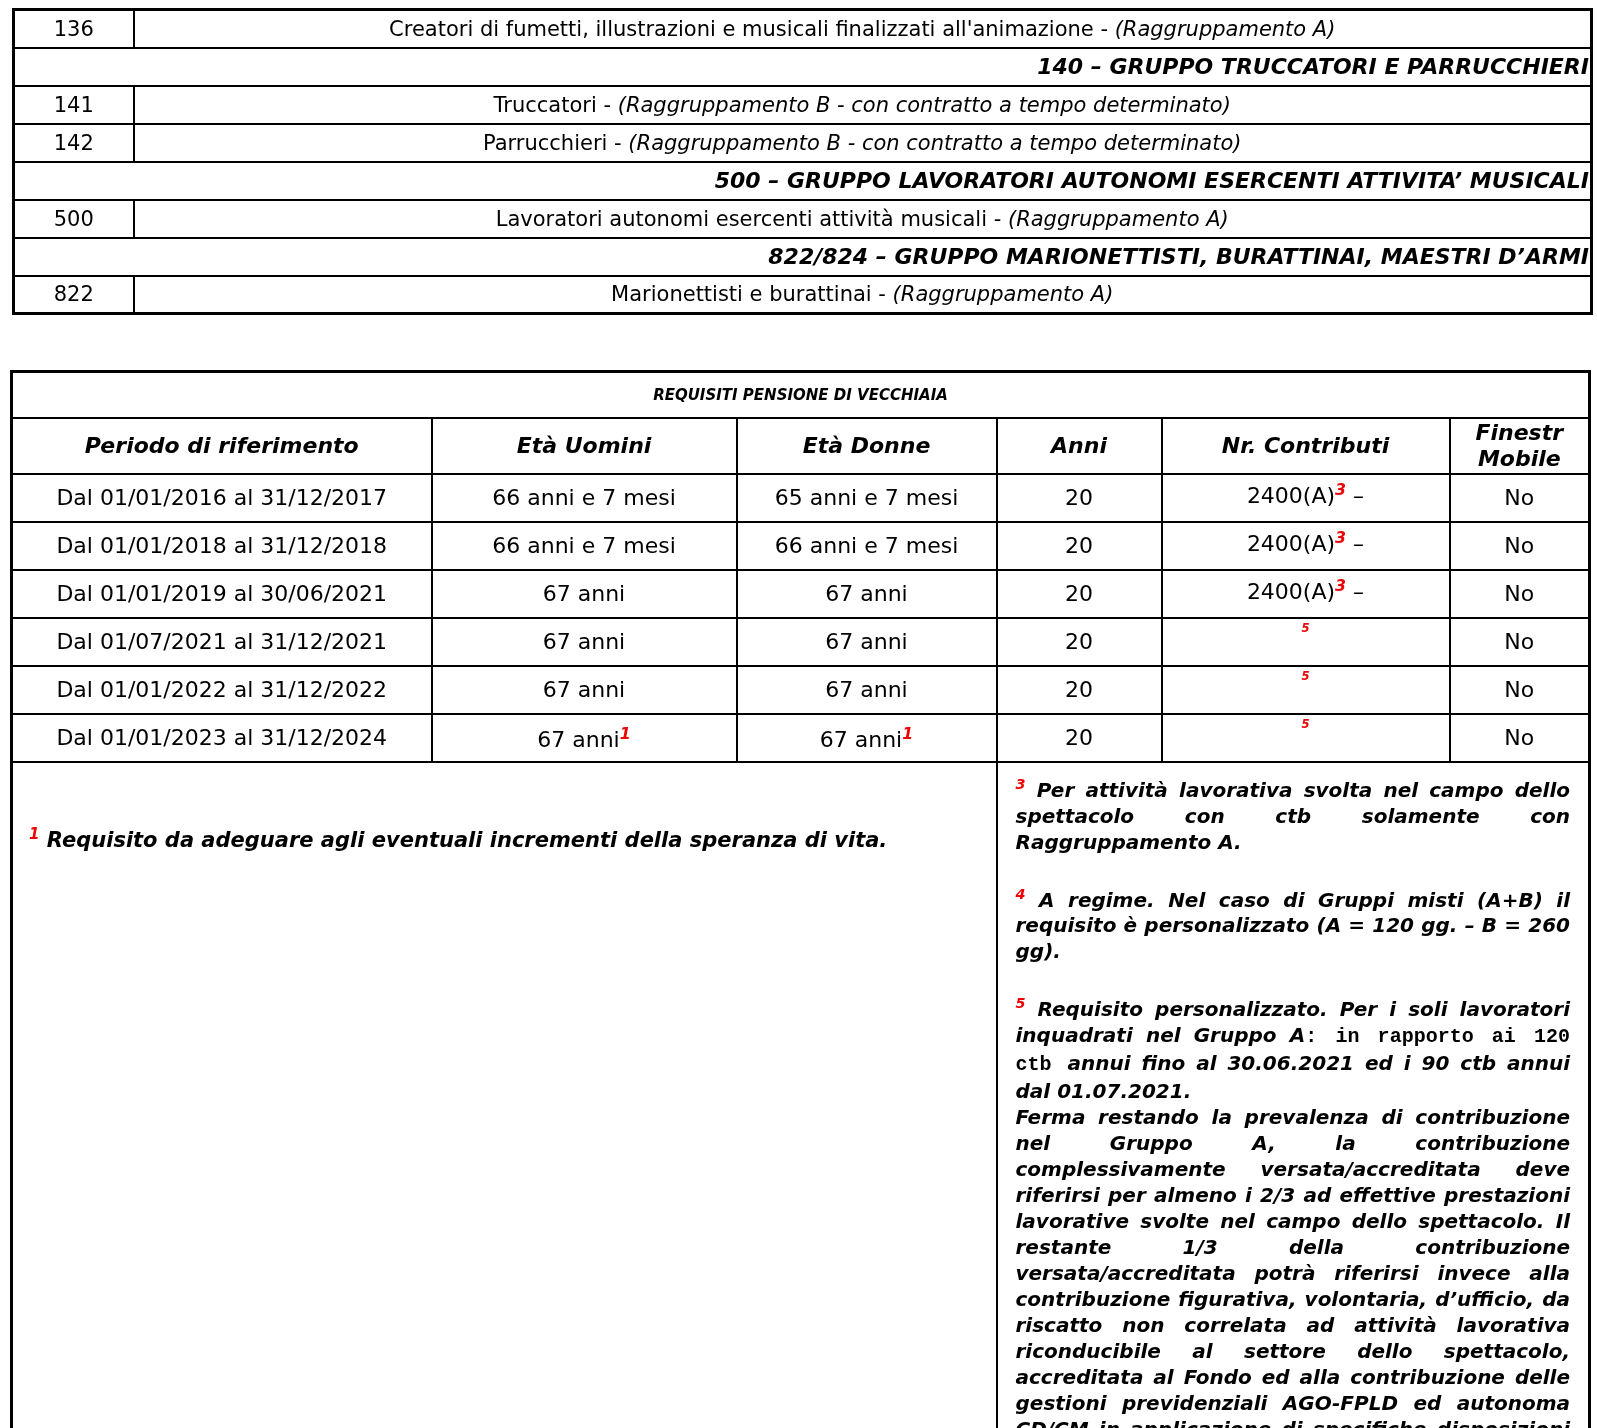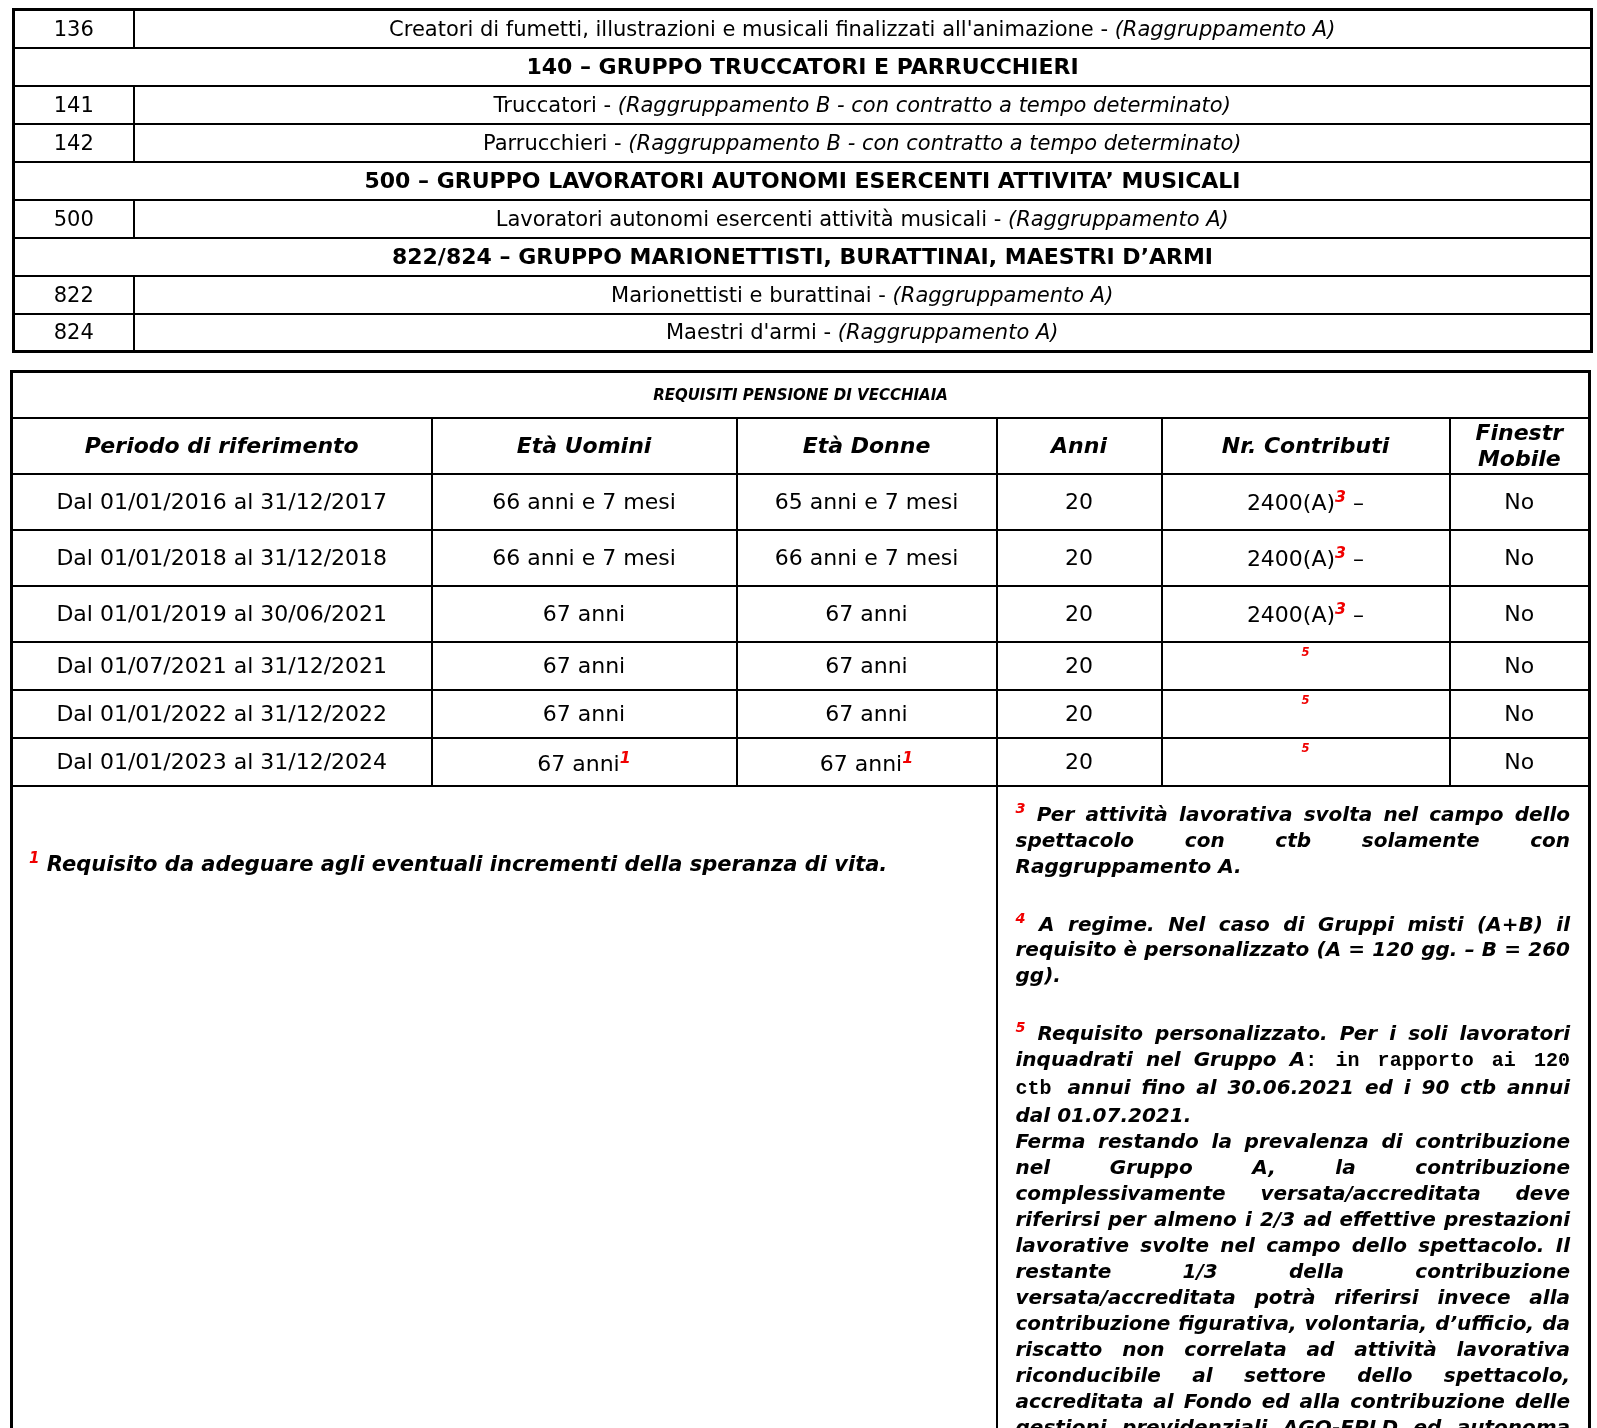--- a/index.html
+++ b/index.html
@@ -9,34 +9,34 @@
     position:relative; overflow:hidden;
   }
   table { border-collapse:collapse; table-layout:fixed; position:absolute; background:#fff; }
   td { border:2px solid #000; overflow:hidden; vertical-align:middle; }
 
   
   #t1 { left:12px; top:8px; width:1578px; border:3px solid #000; }
   #t1 tr { height:38px; }
   #t1 td.code { text-align:center; font-size:21px; }
   #t1 td.desc { text-align:center; font-size:21px; }
-  #t1 td.group { text-align:center; font-weight:bold; font-size:22px; }
+  #t1 td.group { text-align:right; font-weight:bold; font-style:italic; font-size:22px; }
   .it { font-style:italic; }
 
   
   #t2 { left:10px; top:370px; width:1578px; border:3px solid #000; }
   #t2 td.title { height:42px; text-align:center; font-weight:bold; font-style:italic; font-size:15px; }
   #t2 tr.hdr { height:51px; }
   #t2 td.h { text-align:center; font-weight:bold; font-style:italic; font-size:22px; line-height:1.18; white-space:pre-line; }
   #t2 tr.data { height:48px; }
   #t2 td.c { text-align:center; font-size:22px; }
   sup.red, span.red-sup { color:#f00000; font-weight:bold; font-style:italic; }
   sup.red { font-size:0.72em; }
 
-  td.contrib { vertical-align:top; padding:8px; }
+  td.contrib { vertical-align:top; padding:1px; }
   .contrib-clip { height:38px; overflow:hidden; line-height:27px; text-align:center; font-size:22px; }
   td.suponly { vertical-align:top; text-align:center; padding-top:2px; }
 
   
   td.fn-left {
     vertical-align:top; text-align:left;
     padding:62px 22px 0 16px;
     font-weight:bold; font-style:italic; font-size:21px;
   }
   td.fn-right {
@@ -81,24 +81,20 @@
     <td class="code">500</td>
     <td class="desc"><span>Lavoratori autonomi esercenti attività musicali - </span><span class="it">(Raggruppamento A)</span></td>
   </tr>
   <tr>
     <td class="group" colspan="2">822/824 – GRUPPO MARIONETTISTI, BURATTINAI, MAESTRI D’ARMI</td>
   </tr>
   <tr>
     <td class="code">822</td>
     <td class="desc"><span>Marionettisti e burattinai - </span><span class="it">(Raggruppamento A)</span></td>
   </tr>
-  <tr>
-    <td class="code">824</td>
-    <td class="desc"><span>Maestri d'armi - </span><span class="it">(Raggruppamento A)</span></td>
-  </tr>
 </tbody>
   </table>
 
 <table id="t2">
   <colgroup>
     <col style="width:420px">
       <col style="width:305px">
       <col style="width:260px">
     <col style="width:165px">
       <col style="width:288px">

